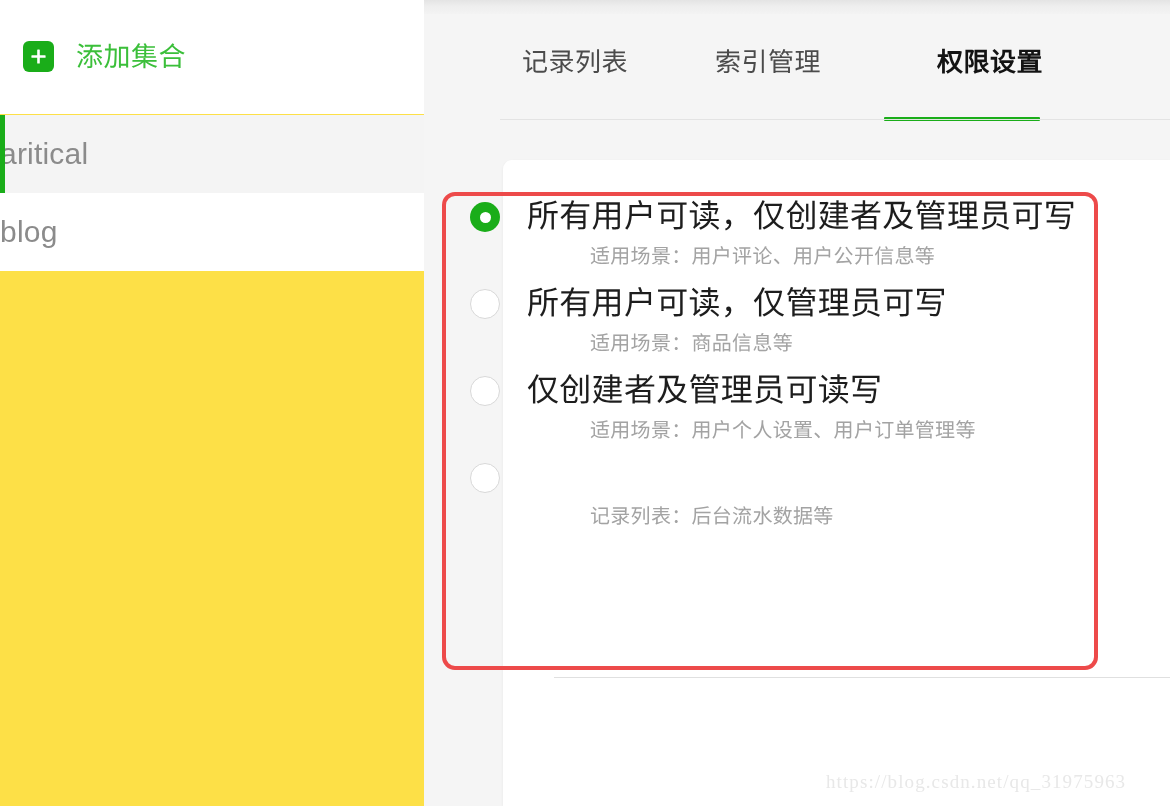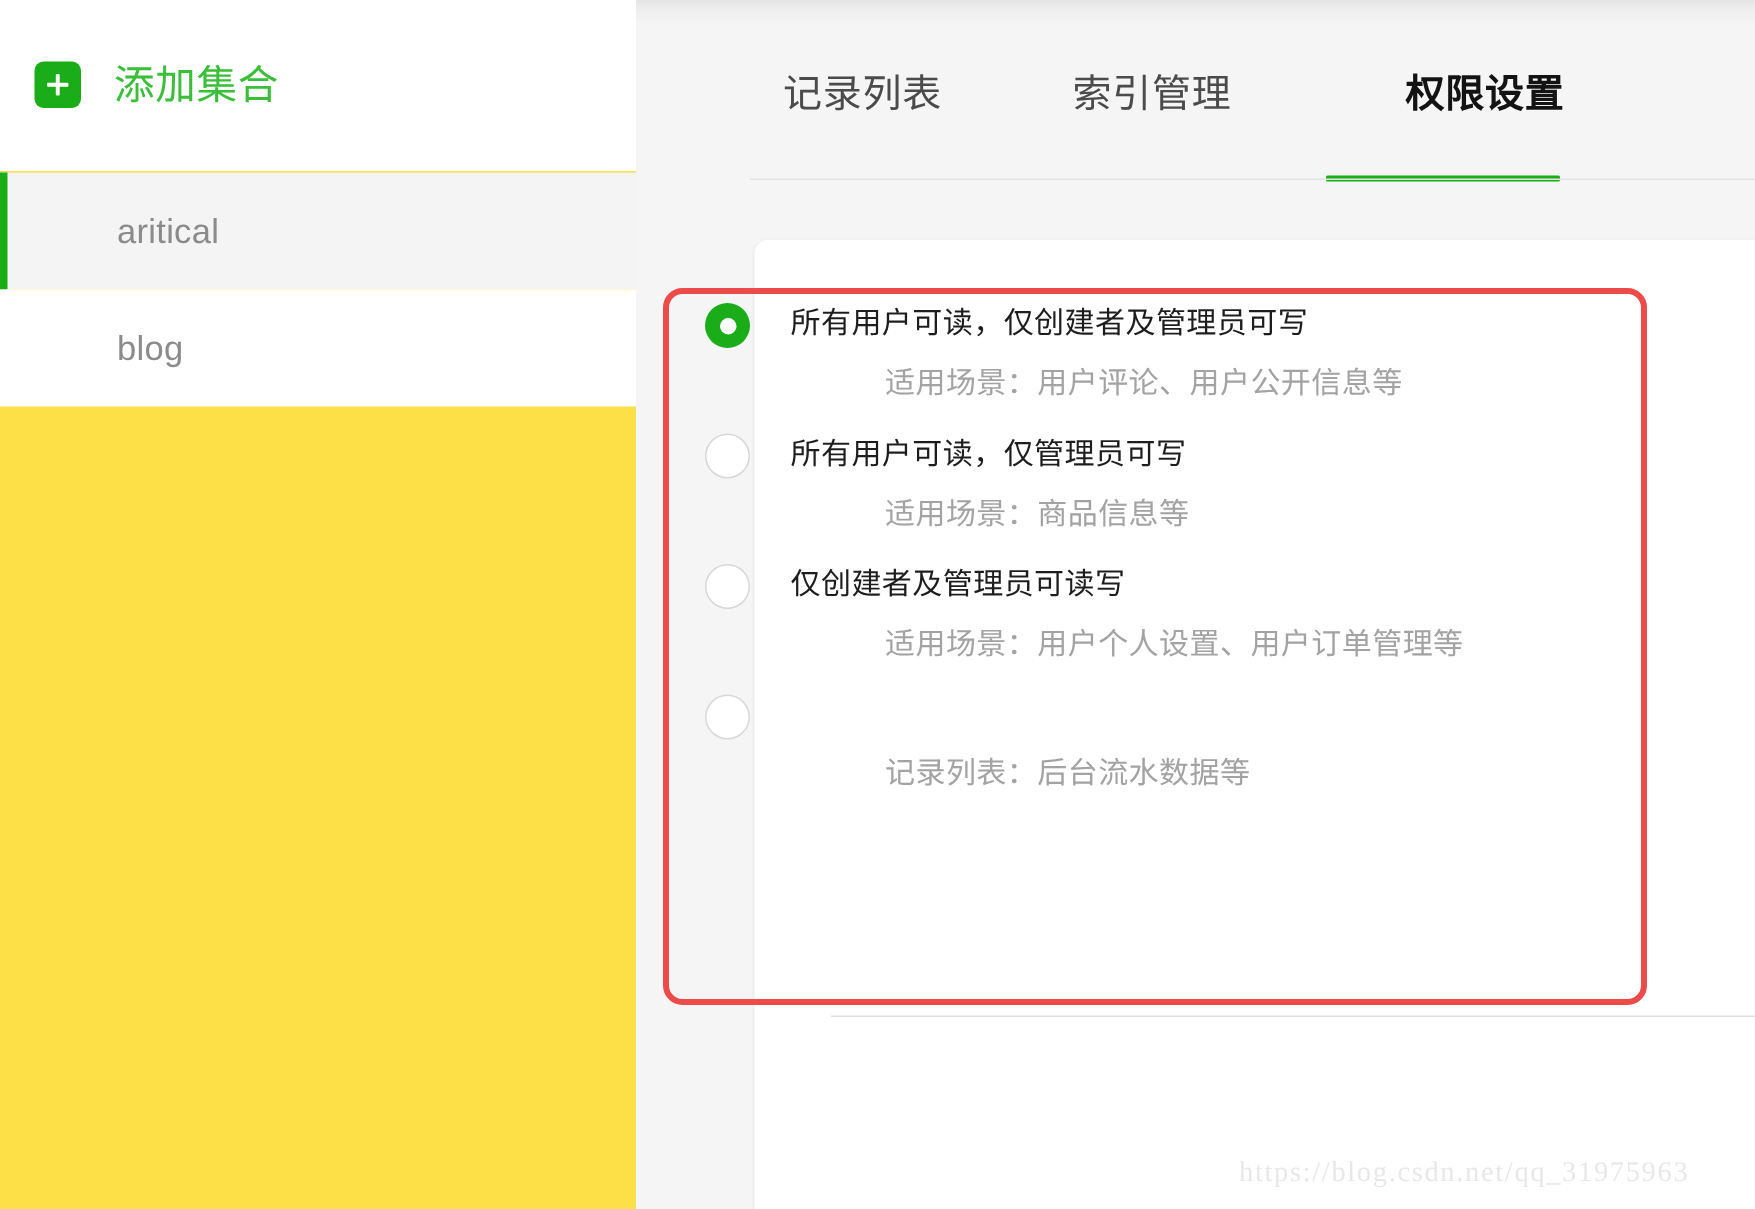--- a/index.html
+++ b/index.html
@@ -80,22 +80,21 @@
     position: relative;
     width: 424px;
     height: 78px;
     box-sizing: border-box;
     display: flex;
     align-items: center;
     background: #ffffff;
     cursor: pointer;
   }
   .collection-item .ci-label {
-    padding-left: 78px;
-    font-size: 23px;
+    font-size: 30px;
     line-height: 28px;
     color: #8b8b8b;
     letter-spacing: 0.2px;
   }
   .collection-item.selected {
     background: #f4f4f4;
   }
   .collection-item.selected::before {
     content: "";
     position: absolute;
@@ -233,21 +232,21 @@
     top: 50%;
     width: 11px;
     height: 11px;
     margin-left: -5.5px;
     margin-top: -5.5px;
     border-radius: 50%;
     background: #ffffff;
   }
   .opt-label {
     padding-left: 27px;
-    font-size: 20px;
+    font-size: 32px;
     line-height: 33px;
     color: #1d1d1d;
     letter-spacing: 0.3px;
     white-space: nowrap;
   }
   .opt-desc {
     padding-left: 120px;
     margin-top: 8px;
     font-size: 20px;
     line-height: 30px;

